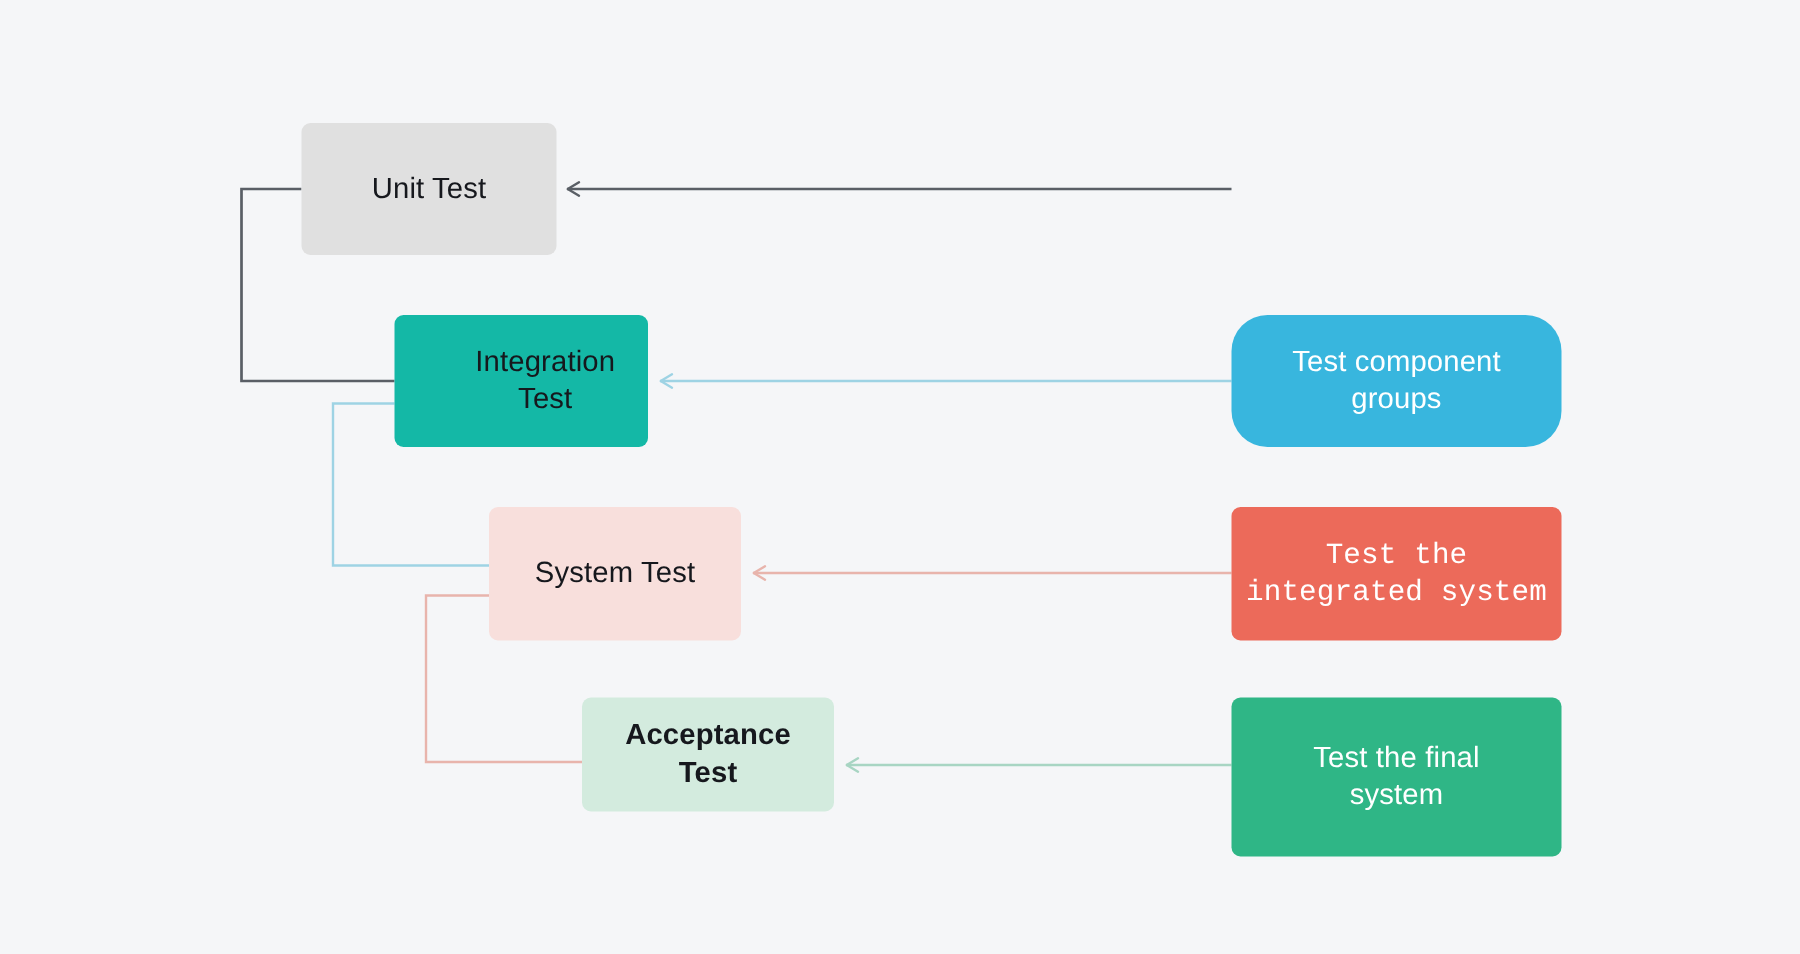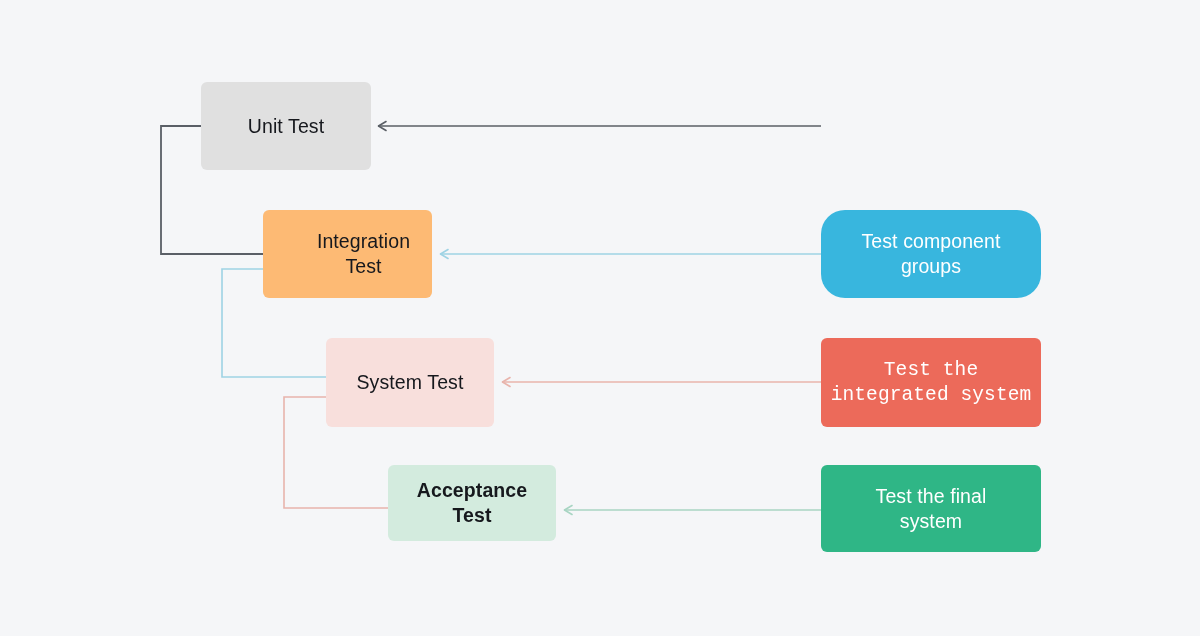--- a/index.html
+++ b/index.html
@@ -44,29 +44,29 @@
     color: #16181d;
   }
   .node-desc {
     font-size: 19.5px;
     color: #ffffff;
     font-weight: 400;
   }
 
   
   #node-unit-test        { left: 201px; top: 82px;  width: 170px; height: 88px; background: #e0e0e0; text-align: center; }
-  #node-integration-test { left: 263px; top: 210px; width: 169px; height: 88px; background: #fdba74; padding-left: 32px; }
+  #node-integration-test { left: 263px; top: 210px; width: 169px; height: 88px; background: #14b8a6; padding-left: 32px; }
   #node-system-test      { left: 326px; top: 338px; width: 168px; height: 89px; background: #f8dfdc; }
   #node-acceptance-test  { left: 388px; top: 465px; width: 168px; height: 76px; background: #d3ebde; font-weight: bold; }
 
   
   #node-desc-unit        { left: 821px; top: 82px;  width: 220px; height: 88px; background: #0d0d10; }
   #node-desc-integration { left: 821px; top: 210px; width: 220px; height: 88px; background: #38b6de; border-radius: 24px; }
   #node-desc-system      { left: 821px; top: 338px; width: 220px; height: 89px; background: #ec6a5a; font-family: Liberation Mono, monospace; }
-  #node-desc-acceptance  { left: 821px; top: 465px; width: 220px; height: 87px; background: #2fb686; }
+  #node-desc-acceptance  { left: 821px; top: 465px; width: 220px; height: 106px; background: #2fb686; }
 </style>
 </head>
 <body>
 
 <div id="canvas">
 
   <svg id="edges" viewBox="0 0 1200 636" width="1200" height="636" xmlns="http://www.w3.org/2000/svg">
 
     <g>
       <path d="M 821 126 L 378 126" stroke="#5a5f66" stroke-width="1.6" fill="none"></path>

